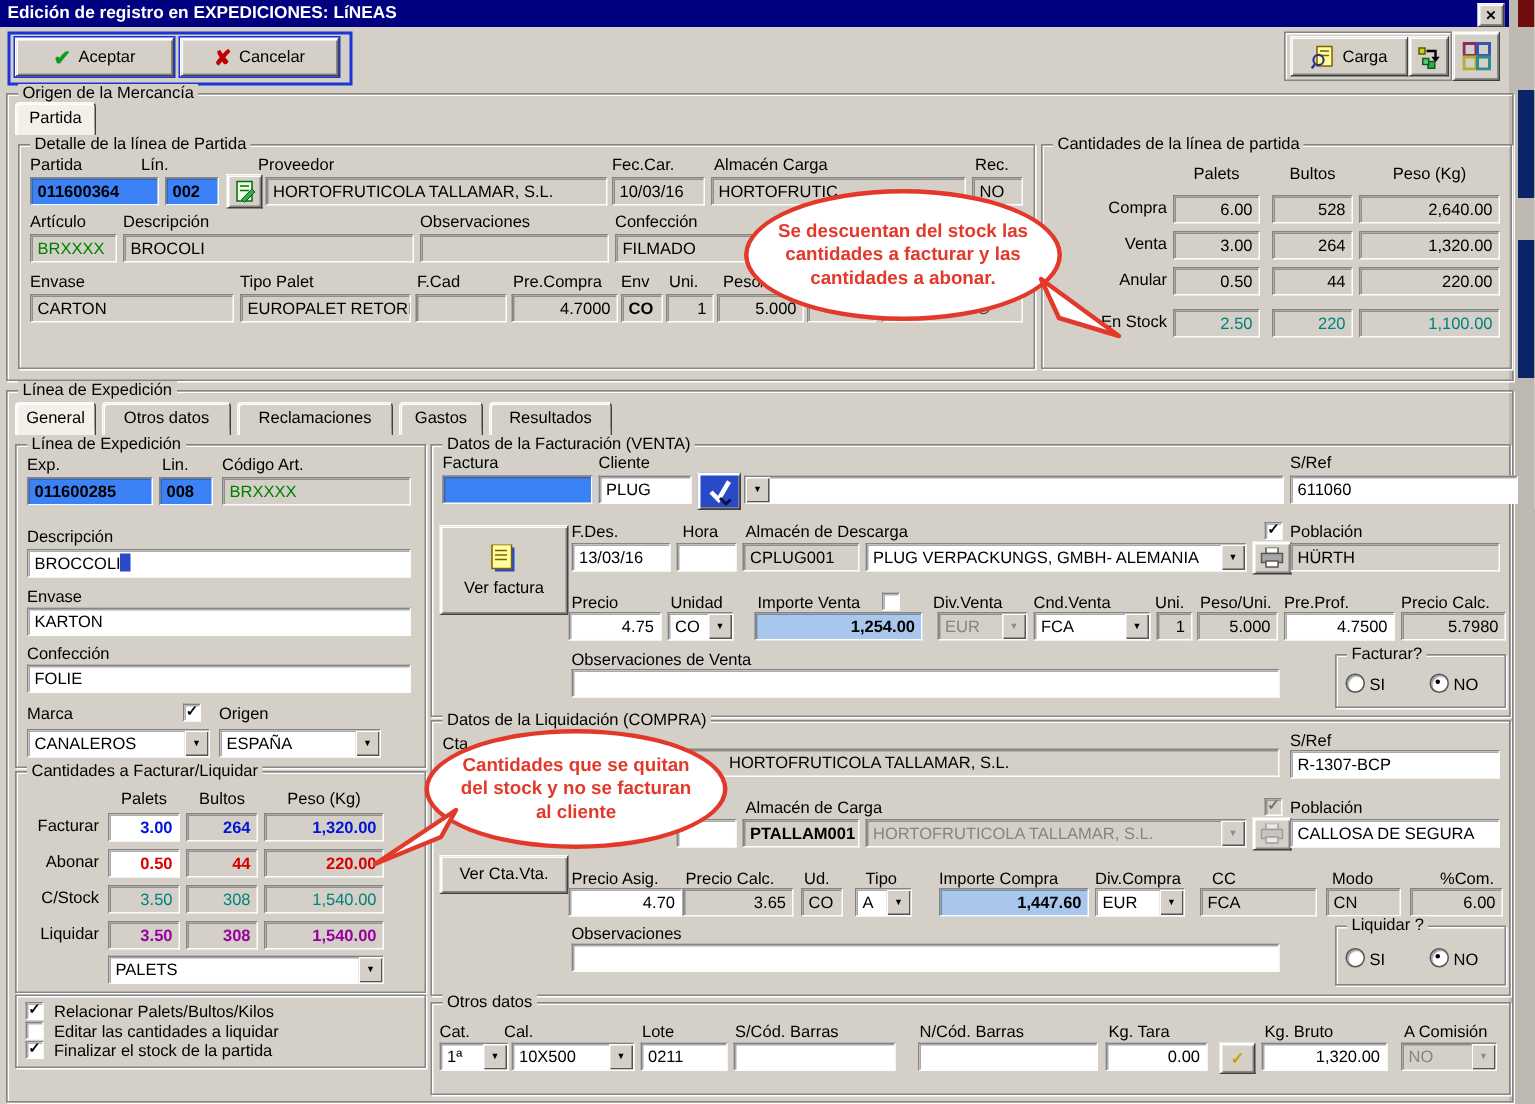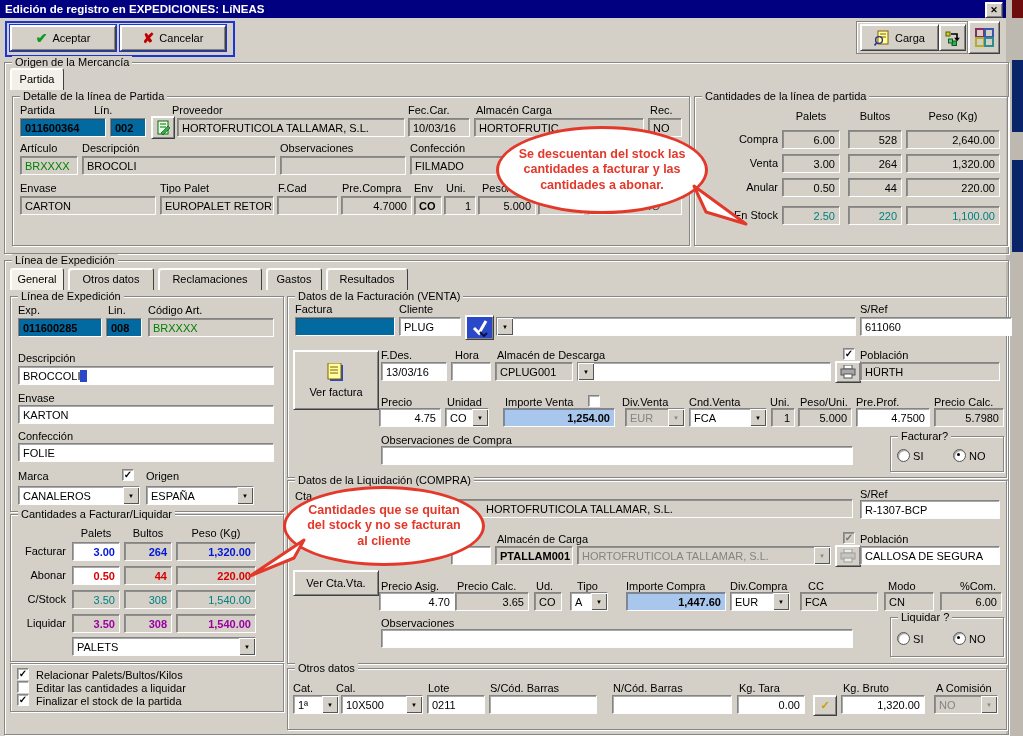--- a/index.html
+++ b/index.html
@@ -5,21 +5,21 @@
   html,body{margin:0;padding:0}
   body{width:1023px;height:736px;position:relative;background:#d4d0c8;
        font-family:"Liberation Sans",sans-serif;font-size:11px;color:#000;overflow:hidden}
   .abs{position:absolute}
   .lbl{position:absolute;white-space:nowrap;line-height:12px}
   .fld{position:absolute;box-sizing:border-box;height:19px;background:#fff;
        border:1px solid;border-color:#848484 #fdfdfd #fdfdfd #848484;
        box-shadow:inset 1px 1px 0 rgba(64,64,64,.45);
        padding:2px 4px 0;white-space:nowrap;overflow:hidden;line-height:14px}
   .ro{background:#d4d0c8}
-  .cream{background:#0369a1;font-weight:bold}
+  .cream{background:#3b82f6;font-weight:bold}
   .num{text-align:right}
   .hl{background:#a9c6ec;font-weight:bold}
   .grn{color:#008000}
   .teal{color:#008080;font-weight:normal}
   .blu{color:#0016d8;font-weight:bold}
   .red{color:#d90000;font-weight:bold}
   .pur{color:#9a00a0;font-weight:bold}
   .ital{font-style:italic;color:#4a4a4a}
   .dis{color:#848484}
   .dd{padding:0;display:flex;align-items:stretch}
@@ -322,20 +322,21 @@
 
 <span class="lbl" style="left:381px;top:349px">F.Des.</span>
 <span class="lbl" style="left:455px;top:349px">Hora</span>
 <span class="lbl" style="left:497px;top:349px">Almacén de Descarga</span>
 <span class="cb on" style="left:843px;top:348px"></span>
 <span class="lbl" style="left:860px;top:349px">Población</span>
 <div class="fld" style="left:381px;top:362px;width:66px">13/03/16</div>
 <div class="fld" style="left:451px;top:362px;width:40px"></div>
 <div class="fld ro" style="left:495px;top:362px;width:78px">CPLUG001</div>
 <div class="fld dd" style="left:577px;top:362px;width:254px">
+  <span class="tx">PLUG VERPACKUNGS, GMBH- ALEMANIA</span>
   <span class="ar"></span>
 </div>
 <div class="btn" style="left:835px;top:361px;width:24px;height:20px">
   <svg width="16" height="14" viewBox="0 0 16 14">
     <rect x="4" y="0" width="8" height="4" fill="#fff" stroke="#555"></rect>
     <rect x="1" y="4" width="14" height="6" fill="#a8a8a8" stroke="#555"></rect>
     <rect x="4" y="9" width="8" height="4" fill="#fff" stroke="#555"></rect>
   </svg>
 </div>
 <div class="fld ro" style="left:860px;top:362px;width:140px">HÜRTH</div>
@@ -363,21 +364,21 @@
 </div>
 <div class="fld dd" style="left:689px;top:408px;width:78px">
   <span class="tx">FCA</span>
   <span class="ar"></span>
 </div>
 <div class="fld ro num" style="left:771px;top:408px;width:24px">1</div>
 <div class="fld ro num" style="left:798px;top:408px;width:54px">5.000</div>
 <div class="fld num" style="left:856px;top:408px;width:74px">4.7500</div>
 <div class="fld ro num" style="left:934px;top:408px;width:70px">5.7980</div>
 
-<span class="lbl" style="left:381px;top:434px">Observaciones de Compra</span>
+<span class="lbl" style="left:381px;top:434px">Observaciones de Venta</span>
 <div class="fld" style="left:381px;top:446px;width:472px"></div>
 <div class="gb" style="left:890px;top:436px;width:112px;height:34px">
   <span class="lg">Facturar?</span>
   <span class="abs" style="left:6px;top:12px"><span class="radio"></span> <span>SI</span></span>
   <span class="abs" style="left:62px;top:12px"><span class="radio sel"></span> <span>NO</span></span>
 </div>
 
 <div class="gb" style="left:287px;top:480px;width:718px;height:182px">
   <span class="lg">Datos de la Liquidación (COMPRA)</span>
 </div>

